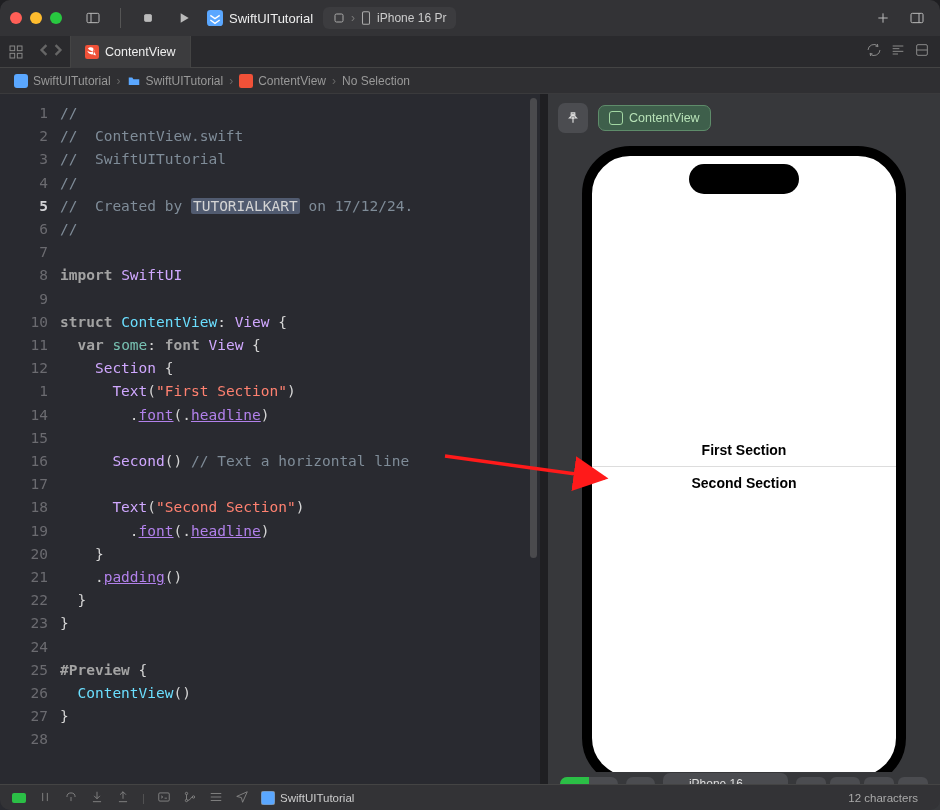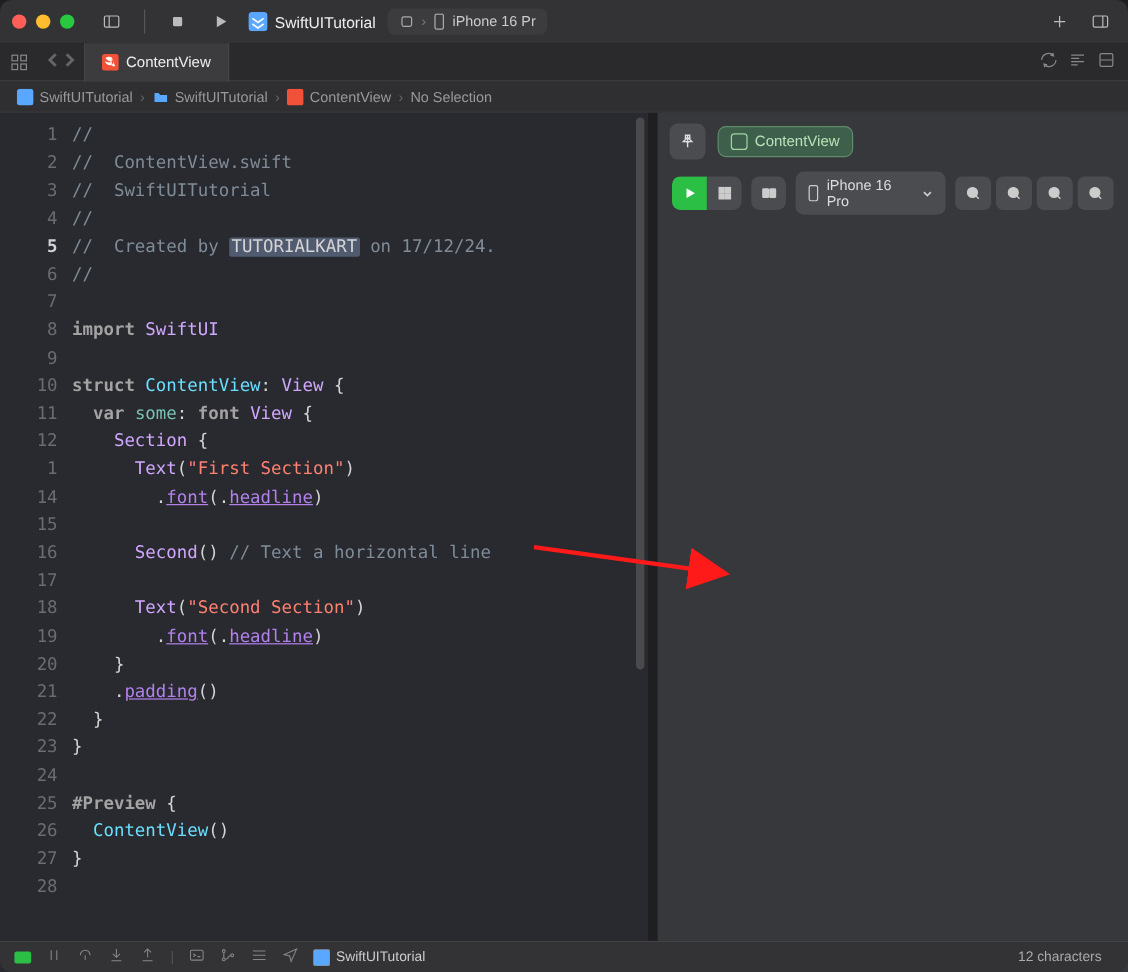--- a/index.html
+++ b/index.html
@@ -365,20 +365,30 @@
             <path d="M12 2l3 7h5l-7 5 3 8-4-3-4 3 3-8-7-5h5z" fill="#ddd" stroke="none" transform="scale(0.6) translate(8,2)"></path>
             <path d="M9 3h6v6l3 3H6l3-3V3zM12 12v8"></path>
           </svg>
       </div>
       <div class="cv-badge">
         <span class="sq"></span>
         <span>ContentView</span>
       </div>
     </div>
 
+    <div class="canvas-area">
+      <div class="phone">
+        <div class="notch"></div>
+        <div class="phone-content">
+          <div class="pv-text">First Section</div>
+          <div class="pv-div"></div>
+          <div class="pv-text">Second Section</div>
+        </div>
+      </div>
+    </div>
 
     <div class="preview-bottom">
       <div class="pb-group">
         <div class="pb-btn active">
             <svg viewBox="0 0 24 24">
               <path d="M7 5l12 7-12 7z"></path>
             </svg>
           </div>
         <div class="pb-btn">
             <svg viewBox="0 0 24 24" fill="none" stroke="#ccc" stroke-width="2">

